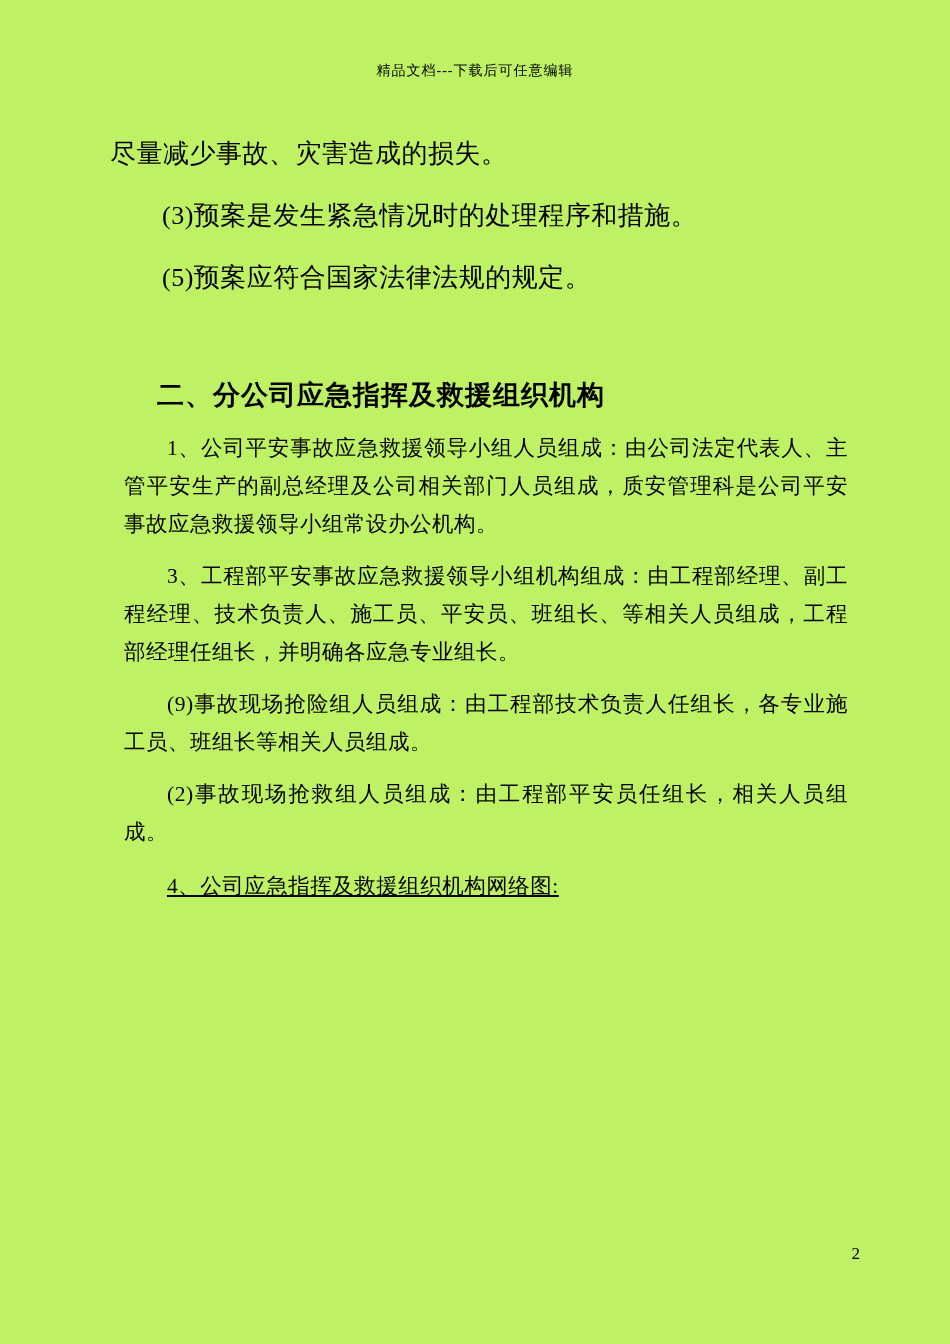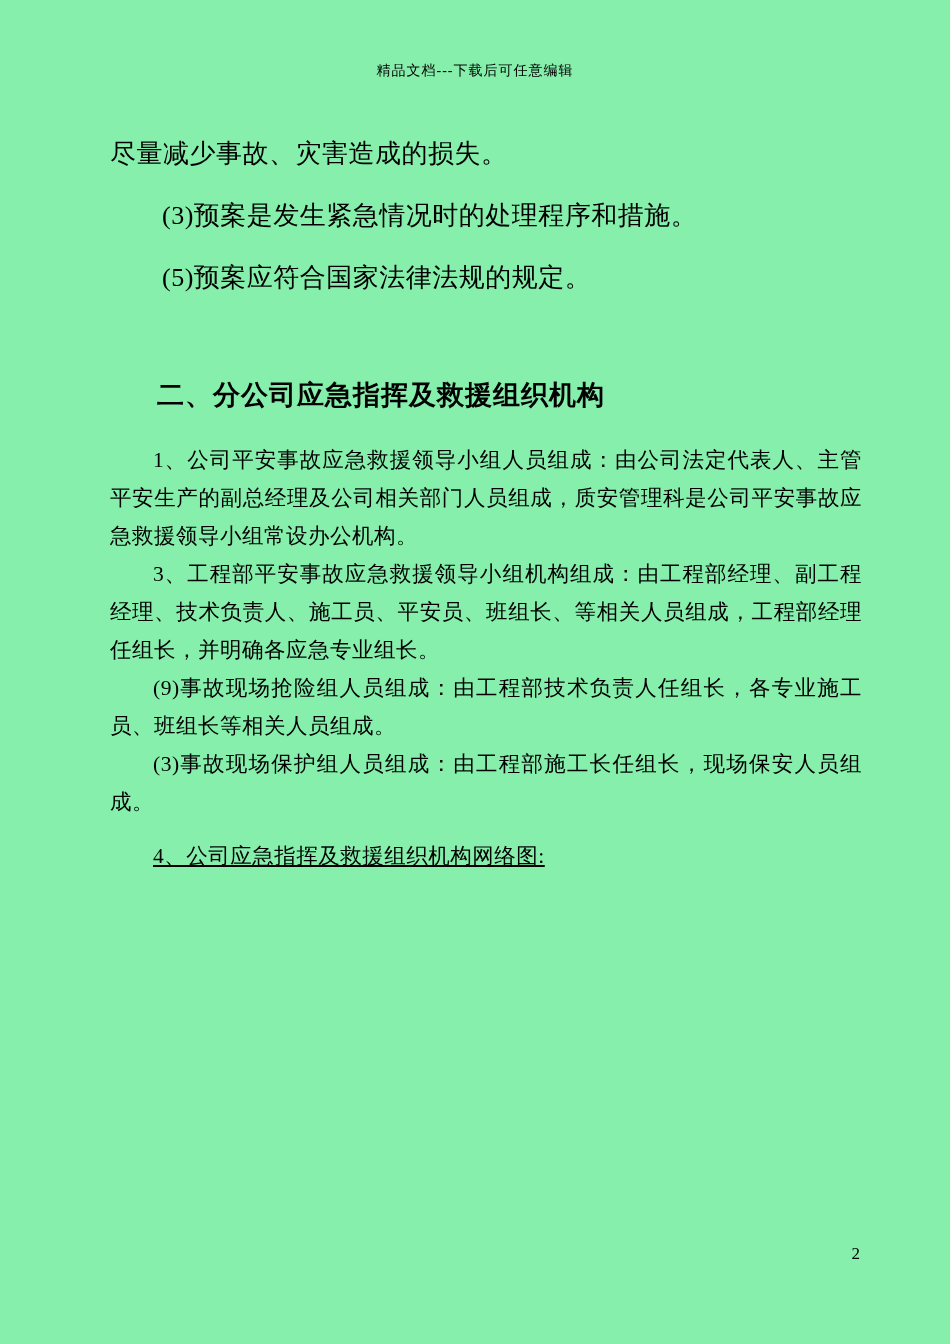--- a/index.html
+++ b/index.html
@@ -4,21 +4,21 @@
 <style>
   html, body {
     margin: 0;
     padding: 0;
     background: #ffffff;
   }
   .page {
     position: relative;
     width: 950px;
     height: 1344px;
-    background: #86efac;
+    background: #bef264;
     color: #000000;
     font-family: "Liberation Serif", "DejaVu Serif", serif;
     overflow: hidden;
   }
   .header-watermark {
     position: absolute;
     top: 62px;
     left: 0;
     right: 0;
     text-align: center;
@@ -37,30 +37,30 @@
     font-size: 26px;
     line-height: 31px;
     text-indent: 2em;
     text-align: justify;
     letter-spacing: 0.5px;
   }
   .intro-para.no-indent {
     text-indent: 0;
   }
   .section-heading {
-    margin: 82px 0 26px 0;
+    margin: 82px 0 12px 0;
     font-size: 27px;
     line-height: 40px;
     font-weight: bold;
     font-family: "Liberation Sans", "DejaVu Sans", sans-serif;
     text-indent: 47px;
     letter-spacing: 1px;
   }
   .body-para {
-    margin: 0;
+    margin: 14px;
     font-size: 21.5px;
     line-height: 38px;
     text-indent: 2em;
     text-align: justify;
     letter-spacing: 0.5px;
   }
   .body-para.last-gap {
     margin-top: 16px;
     text-decoration: underline;
   }
@@ -90,22 +90,22 @@
 
     <h2 class="section-heading">二、分公司应急指挥及救援组织机构</h2>
 
     <p class="body-para">1、公司平安事故应急救援领导小组人员组成：由公司法定代表人、主管平安生产的副总经理及公司相关部门人员组成，质安管理科是公司平安事故应急救援领导小组常设办公机构。</p>
 
 
     <p class="body-para">3、工程部平安事故应急救援领导小组机构组成：由工程部经理、副工程经理、技术负责人、施工员、平安员、班组长、等相关人员组成，工程部经理任组长，并明确各应急专业组长。</p>
 
     <p class="body-para">(9)事故现场抢险组人员组成：由工程部技术负责人任组长，各专业施工员、班组长等相关人员组成。</p>
 
+    <p class="body-para">(2)事故现场抢救组人员组成：由工程部平安员任组长，相关人员组成。</p>
 
-    <p class="body-para">(3)事故现场保护组人员组成：由工程部施工长任组长，现场保安人员组成。</p>
 
 
     <p class="body-para last-gap">4、公司应急指挥及救援组织机构网络图:</p>
 
   </div>
 
   <div class="page-number">2</div>
 
 </div>
 

